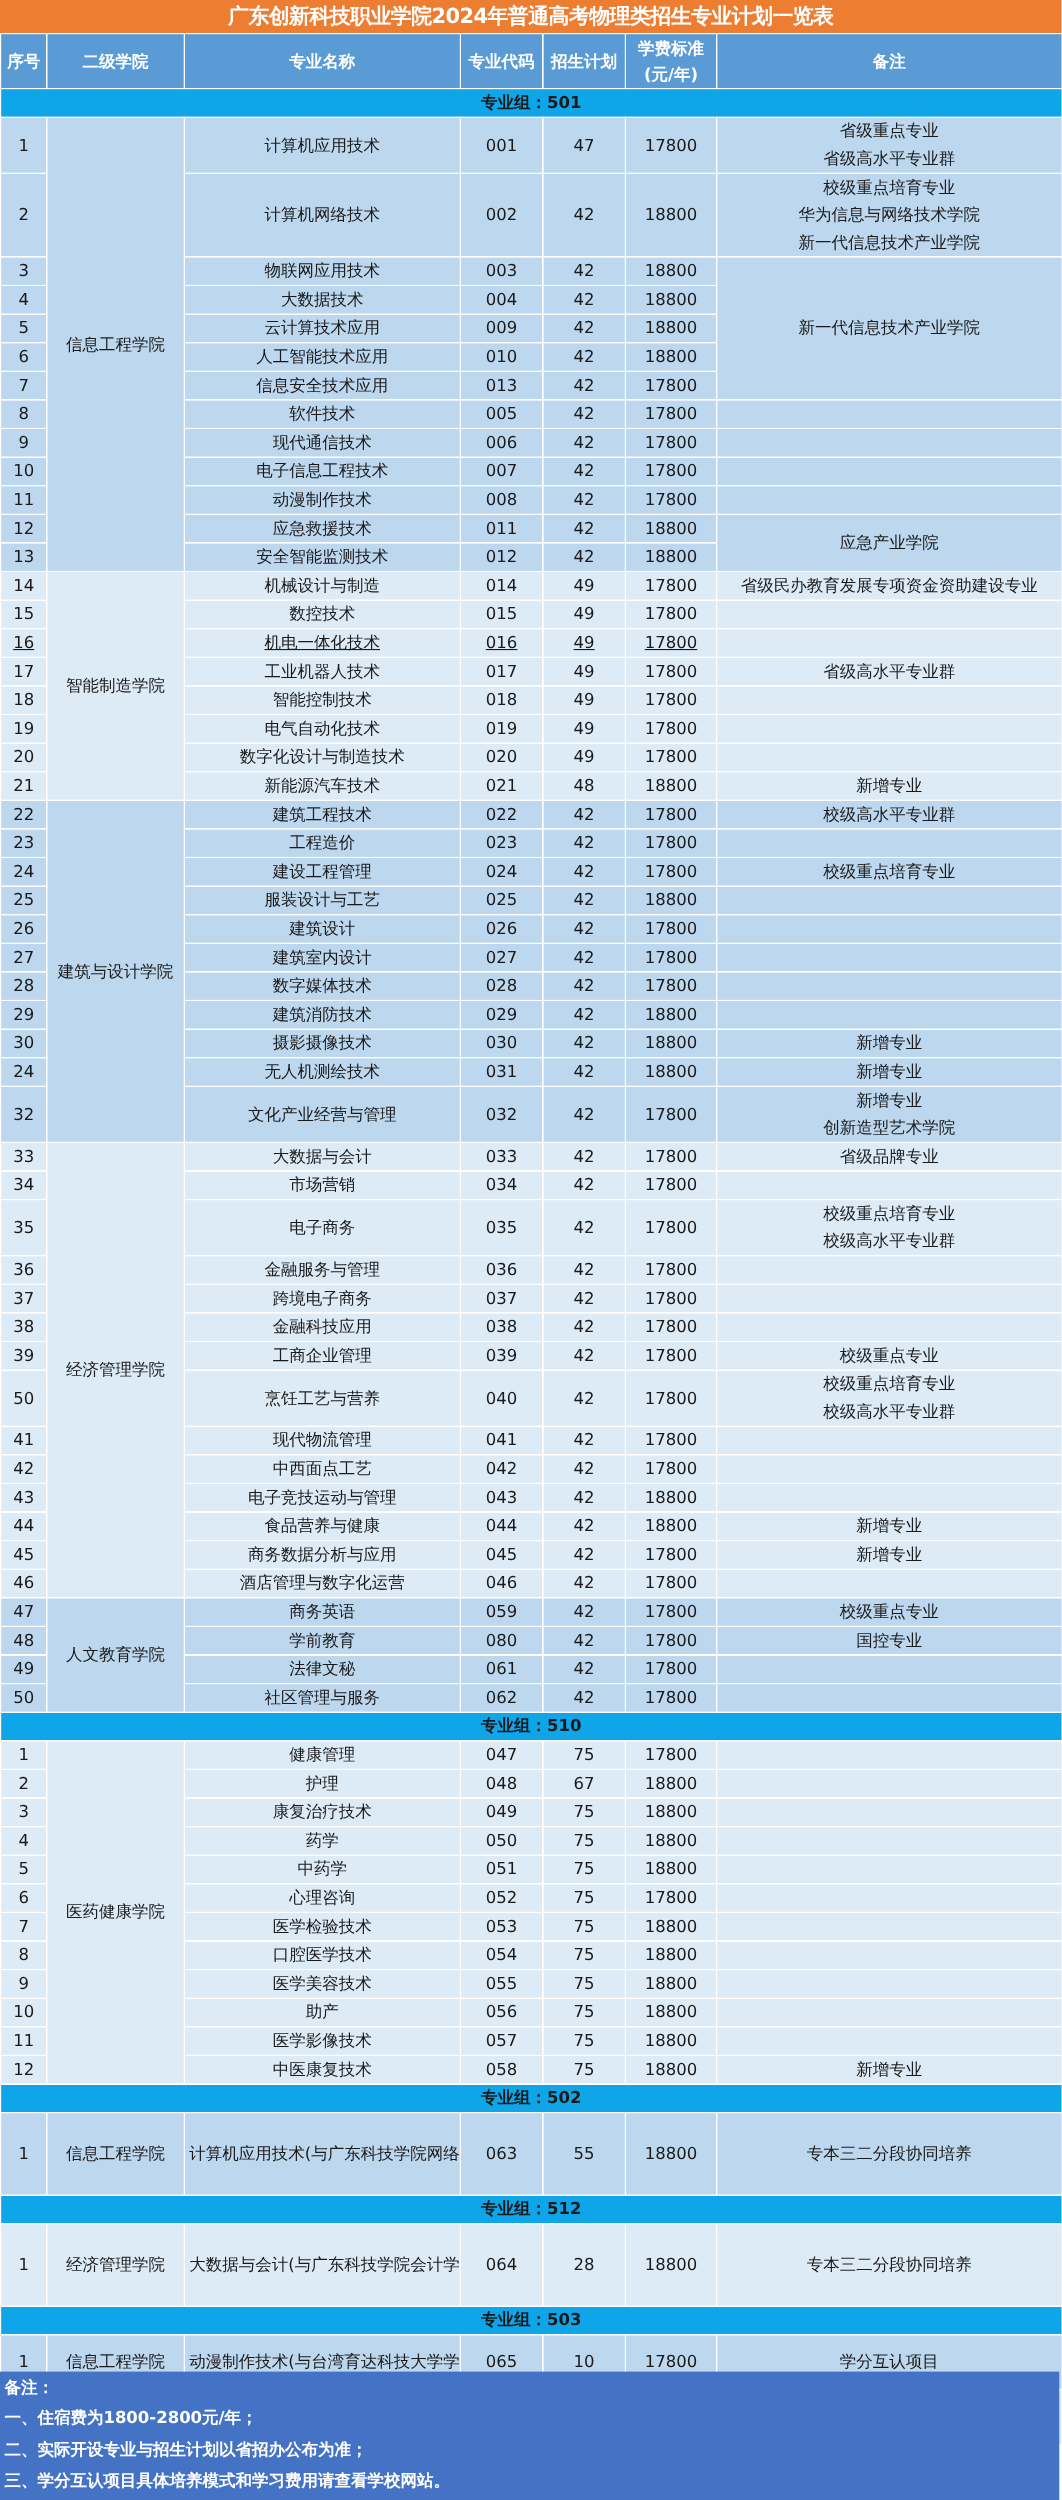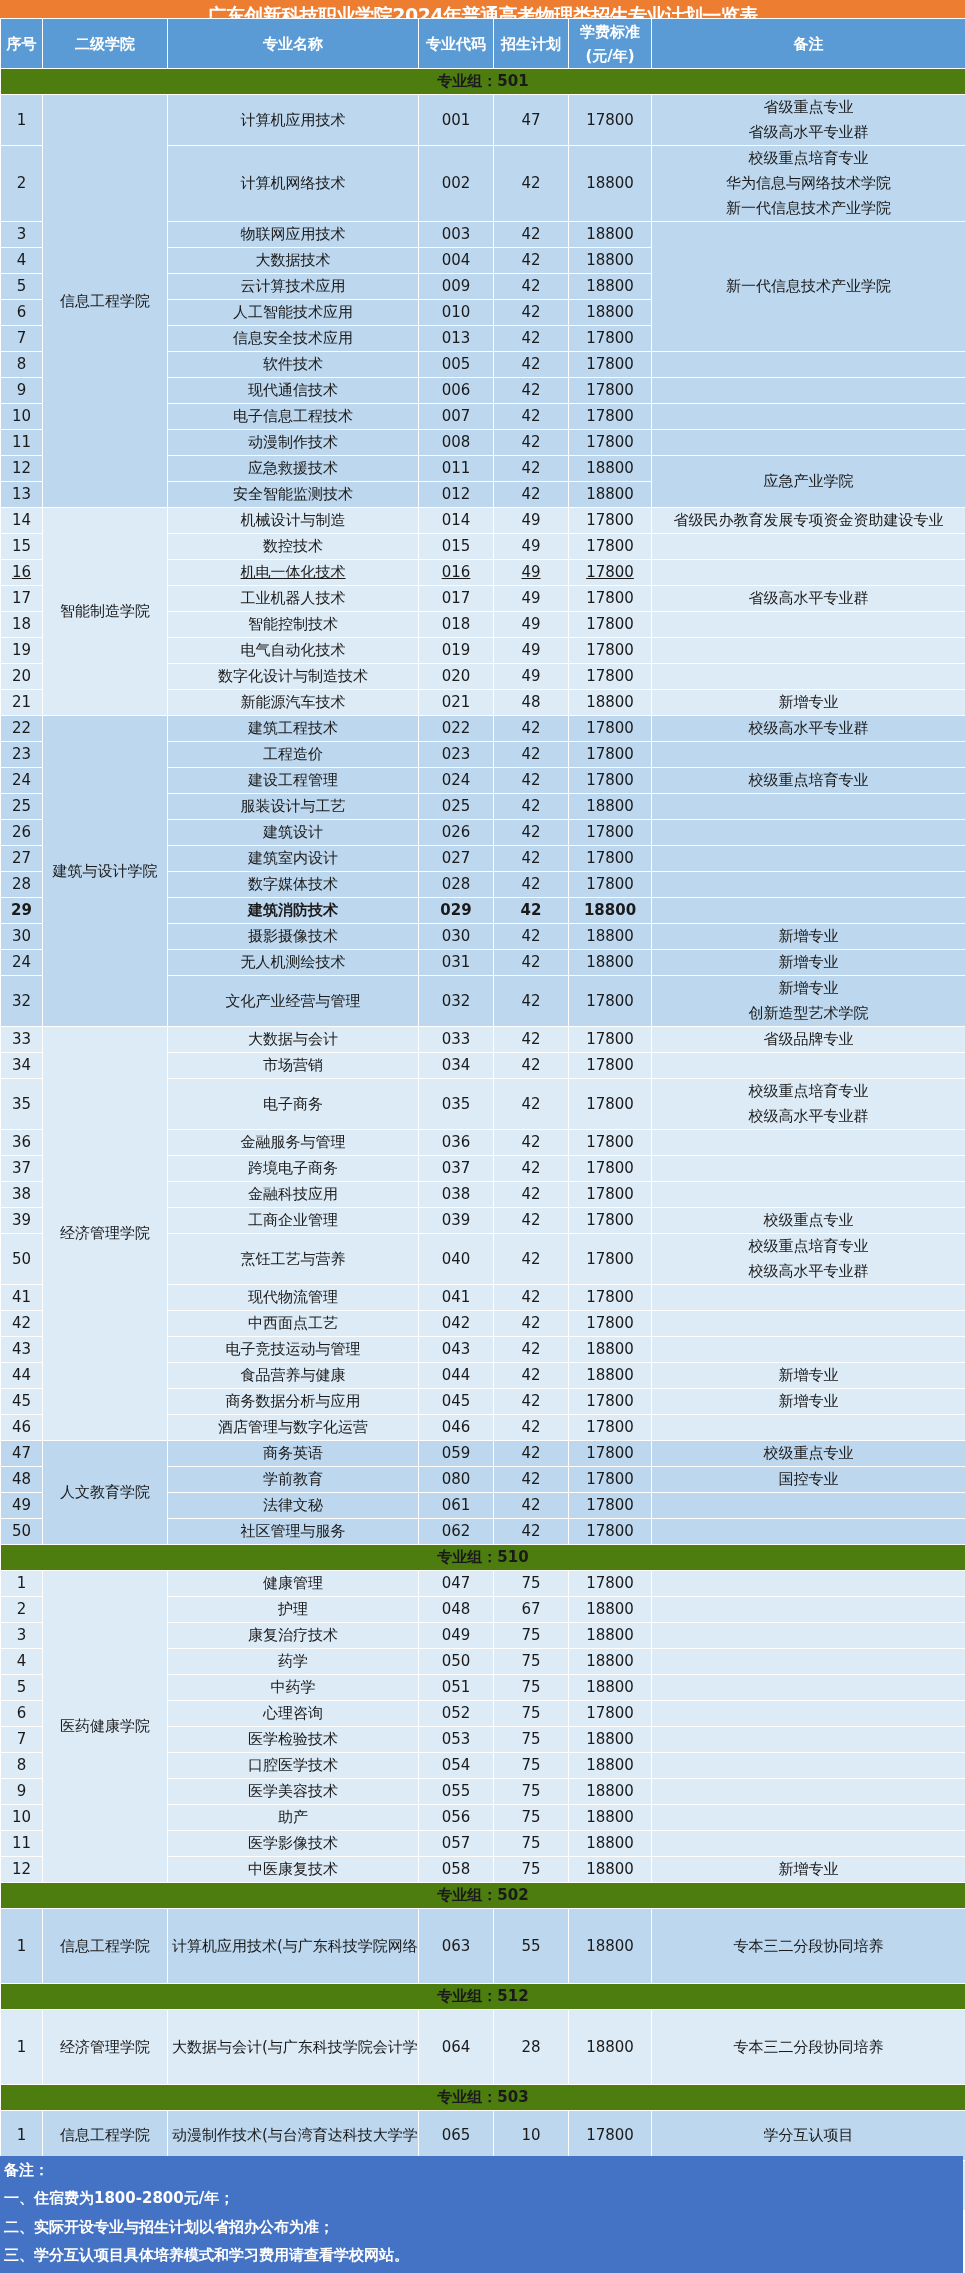--- a/index.html
+++ b/index.html
@@ -1,21 +1,21 @@
 <!DOCTYPE html>
 <html><head>
 <meta charset="utf-8">
 <style>
   html, body { margin:0; padding:0; background:#ffffff; }
   body { width:965px; height:2273px; overflow:hidden; font-family:"DejaVu Sans", "Liberation Sans", sans-serif; color:#1a1a1a; }
   .title { position:absolute; left:0; top:0; width:965px; height:30px; background:#ed7d31; color:#ffffff; font-weight:bold; font-size:19px; line-height:30px; text-align:center; letter-spacing:-0.5px; }
-  table.plan { position:absolute; left:0; top:18px; width:965px; border-collapse:collapse; table-layout:fixed; }
+  table.plan { position:absolute; left:0; top:30px; width:965px; border-collapse:collapse; table-layout:fixed; }
   table.plan td, table.plan th { border:1.5px solid #ffffff; padding:0; text-align:center; vertical-align:middle; font-size:15px; line-height:25px; overflow:hidden; white-space:nowrap; }
   table.plan th { background:#5b9bd5; color:#ffffff; font-weight:bold; font-size:15px; height:49px; line-height:24px; white-space:normal; }
-  tr.grp td { background:#4d7c0f; font-weight:bold; font-size:15px; height:24px; }
+  tr.grp td { background:#0ea5e9; font-weight:bold; font-size:15px; height:24px; }
   td.dark { background:#bdd7ee; }
   td.light { background:#ddebf7; }
   td.wrap { white-space:normal; line-height:25px; font-size:14.5px; }
   td.remark { font-size:14.5px; white-space:normal; }
   .notes { position:absolute; left:0; top:2156px; width:963px; height:117px; background:#4472c4; color:#ffffff; font-weight:bold; font-size:15px; }
   .notes .line { position:absolute; left:4px; line-height:20px; }
 </style>
 </head>
 <body>
 
@@ -282,21 +282,21 @@
         <td class="dark remark"></td>
       </tr>
       <tr style="height: 25px;">
         <td class="dark">28</td>
         <td class="dark">数字媒体技术</td>
         <td class="dark">028</td>
         <td class="dark">42</td>
         <td class="dark">17800</td>
         <td class="dark remark"></td>
       </tr>
-      <tr style="height: 25px; font-weight: bold;">
+      <tr style="height: 25px;">
         <td class="dark">29</td>
         <td class="dark">建筑消防技术</td>
         <td class="dark">029</td>
         <td class="dark">42</td>
         <td class="dark">18800</td>
         <td class="dark remark"></td>
       </tr>
       <tr style="height: 25px; padding-left: 36px;">
         <td class="dark">30</td>
         <td class="dark">摄影摄像技术</td>

